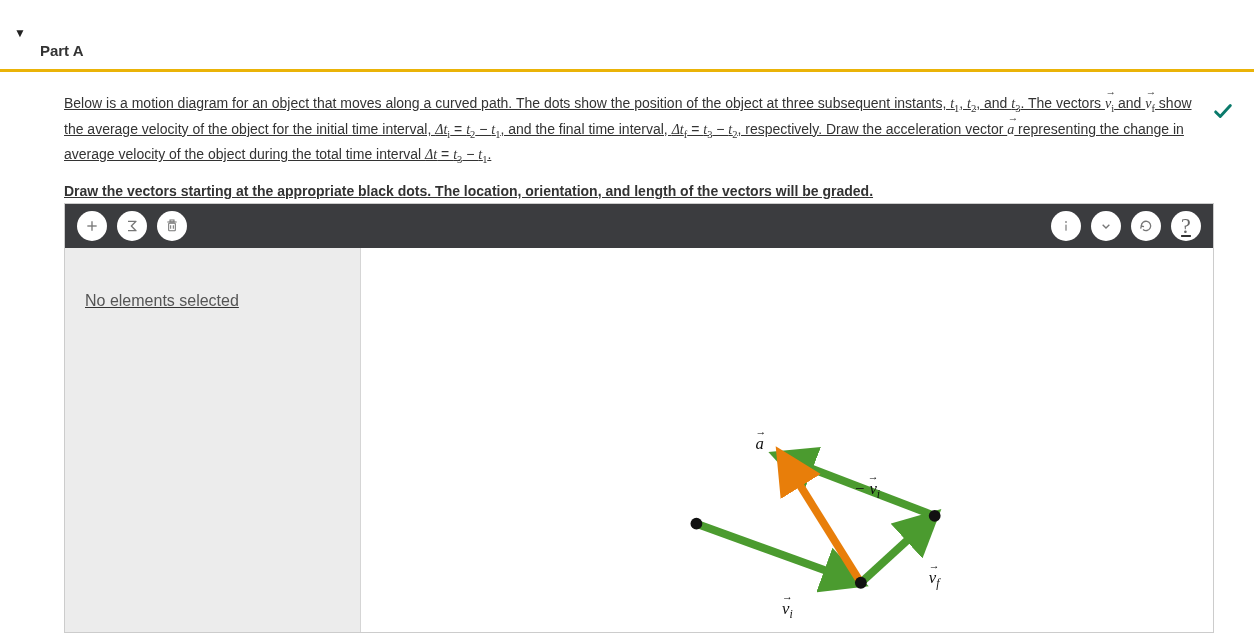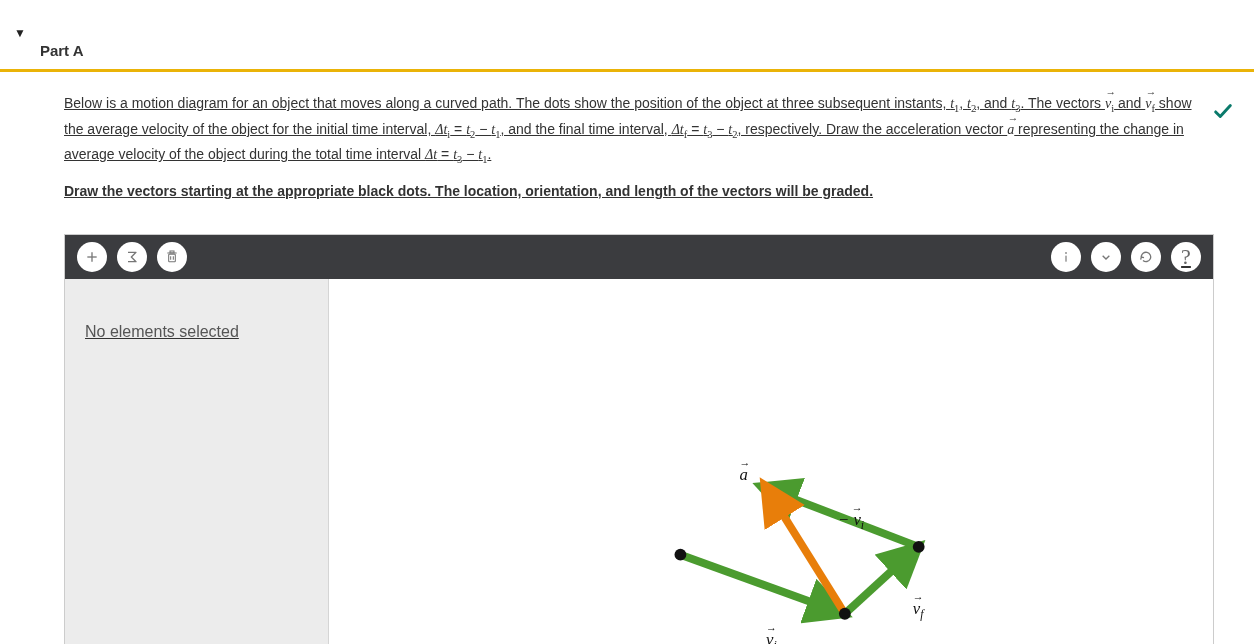--- a/index.html
+++ b/index.html
@@ -39,21 +39,21 @@
     padding-top: 20px;
     position: relative;
     text-decoration: underline;
   }
   .description {
     line-height: 1.6;
     margin-bottom: 14px;
   }
   .bold-instr {
     font-weight: bold;
-    margin-bottom: 35px;
+    margin-bottom: 4px;
   }
   .math-i { font-family: "Times New Roman", serif; font-style: italic; }
   .sub { font-size: 0.75em; vertical-align: sub; font-family: "Times New Roman", serif; }
   .vec {
     font-family: "Times New Roman", serif;
     font-style: italic;
     position: relative;
     display: inline-block;
   }
   .vec::after {
@@ -89,21 +89,21 @@
     color: #555;
     font-size: 16px;
   }
   .tb-btn svg { width: 16px; height: 16px; }
   .canvas-row {
     display: flex;
     flex: 1;
     min-height: 0;
   }
   .side-panel {
-    width: 264px;
+    width: 296px;
     background: #ececec;
     border-right: 1px solid #d5d5d5;
     padding: 44px 20px;
     color: #555;
     font-size: 16px;
   }
   .drawing {
     flex: 1;
     background: #fff;
     position: relative;

